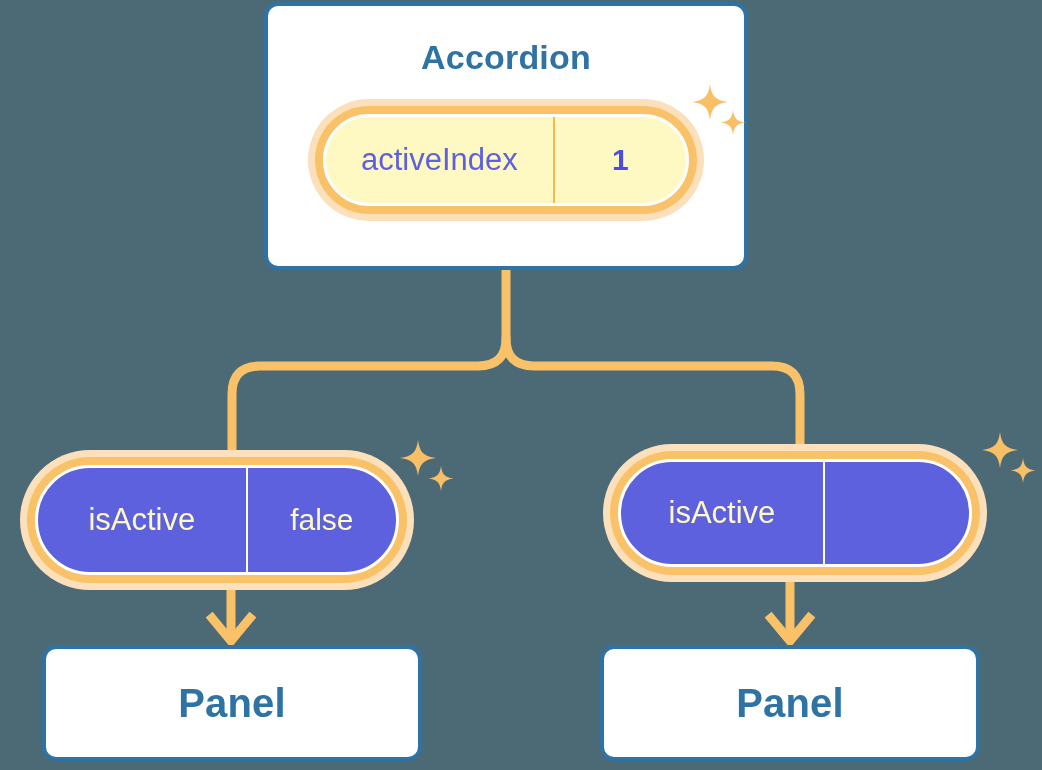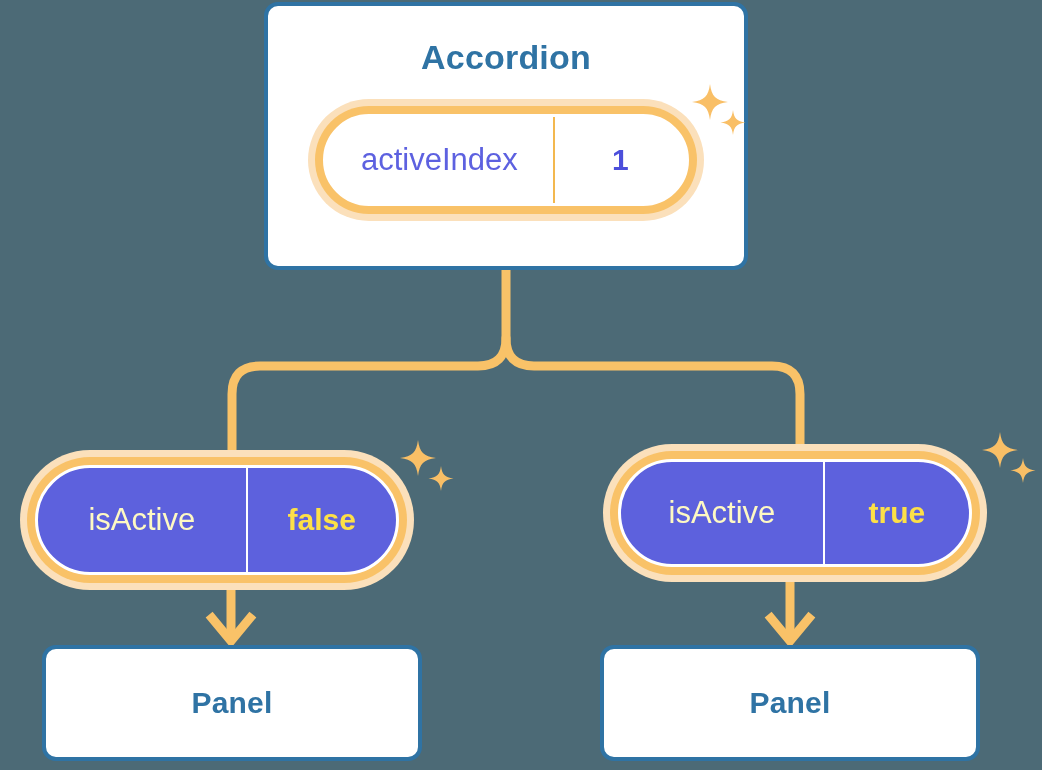--- a/index.html
+++ b/index.html
@@ -56,21 +56,21 @@
   }
 
   .panel-card {
     height: 116px;
     display: flex;
     align-items: center;
     justify-content: center;
   }
   #panel-left-card  { left: 42px;  top: 645px; width: 380px; }
   #panel-right-card { left: 600px; top: 645px; width: 380px; }
-  .panel-card .card-title { font-size: 30px; margin: 4px; }
+  .panel-card .card-title { font-size: 40px; margin: 4px; }
 
   
   .pill {
     position: absolute;
     box-sizing: border-box;
     border-radius: 999px;
     background: #fbe0bb;          
     padding: 7px;
     z-index: 4;
   }
@@ -93,21 +93,21 @@
     overflow: hidden;
   }
   .pill-key, .pill-val {
     display: flex;
     align-items: center;
     justify-content: center;
     white-space: nowrap;
   }
 
   
-  .pill--light .pill-body { background: #ffffff; border-color: #ffffff; }
+  .pill--light .pill-body { background: #fef9c3; border-color: #ffffff; }
   .pill--light .pill-key {
     flex: 0 0 63%;
     color: #5d61e0;
     font-size: 31px;
     font-weight: 400;
     border-right: 2px solid #f3b84f;
   }
   .pill--light .pill-val {
     flex: 1 1 auto;
     color: #4c4fdb;
@@ -119,23 +119,23 @@
   .pill--solid .pill-body { background: #5d61dd; }
   .pill--solid .pill-key {
     flex: 0 0 58%;
     color: #fef9c3;
     font-size: 31px;
     font-weight: 400;
     border-right: 2px solid #ffffff;
   }
   .pill--solid .pill-val {
     flex: 1 1 auto;
-    color: #fde047;
+    color: #fef9c3;
     font-size: 30px;
-    font-weight: 700;
+    font-weight: 400;
   }
 
   #pill-active-index { left: 308px; top: 99px;  width: 396px; height: 122px; }
   #pill-is-active-left  { left: 20px;  top: 450px; width: 394px; height: 140px; }
   #pill-is-active-right { left: 603px; top: 444px; width: 384px; height: 138px; }
 
   
   .sparkle-group {
     position: absolute;
     z-index: 5;
@@ -199,21 +199,20 @@
   </div>
 
   <div id="panel-left-card" class="node-card panel-card">
     <div class="card-title">Panel</div>
   </div>
 
   <div id="pill-is-active-right" class="pill pill--solid">
     <div class="pill-ring">
       <div class="pill-body">
         <div class="pill-key">isActive</div>
-        <div class="pill-val">true</div>
       </div>
     </div>
   </div>
 
   <div id="sparkles-right-pill" class="sparkle-group">
     <svg width="70" height="70" viewBox="0 0 70 70">
       <path fill="#f9bf66" d="M 22 0 C 23.6 12.4 27.6 16.4 40 18 C 27.6 19.6 23.6 23.6 22 36 C 20.4 23.6 16.4 19.6 4 18 C 16.4 16.4 20.4 12.4 22 0 Z"></path>
       <path fill="#f9bf66" d="M 45 26 C 46.1 34.6 48.9 37.4 57.5 38.5 C 48.9 39.6 46.1 42.4 45 51 C 43.9 42.4 41.1 39.6 32.5 38.5 C 41.1 37.4 43.9 34.6 45 26 Z"></path>
     </svg>
   </div>

